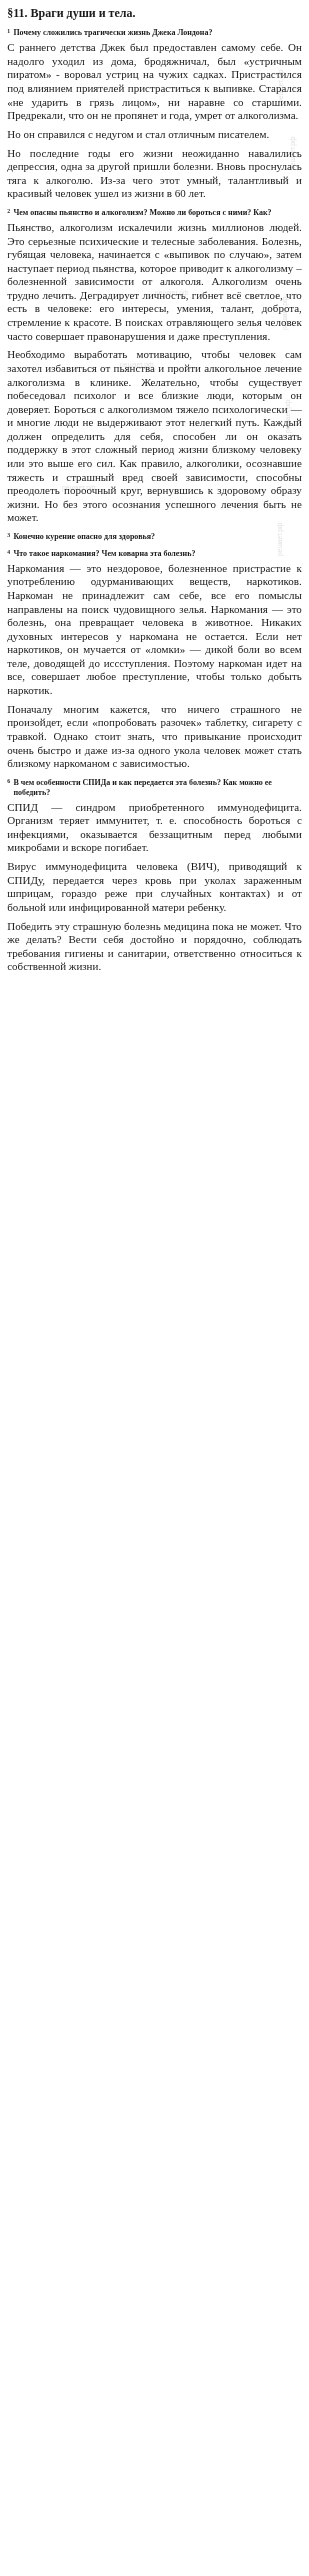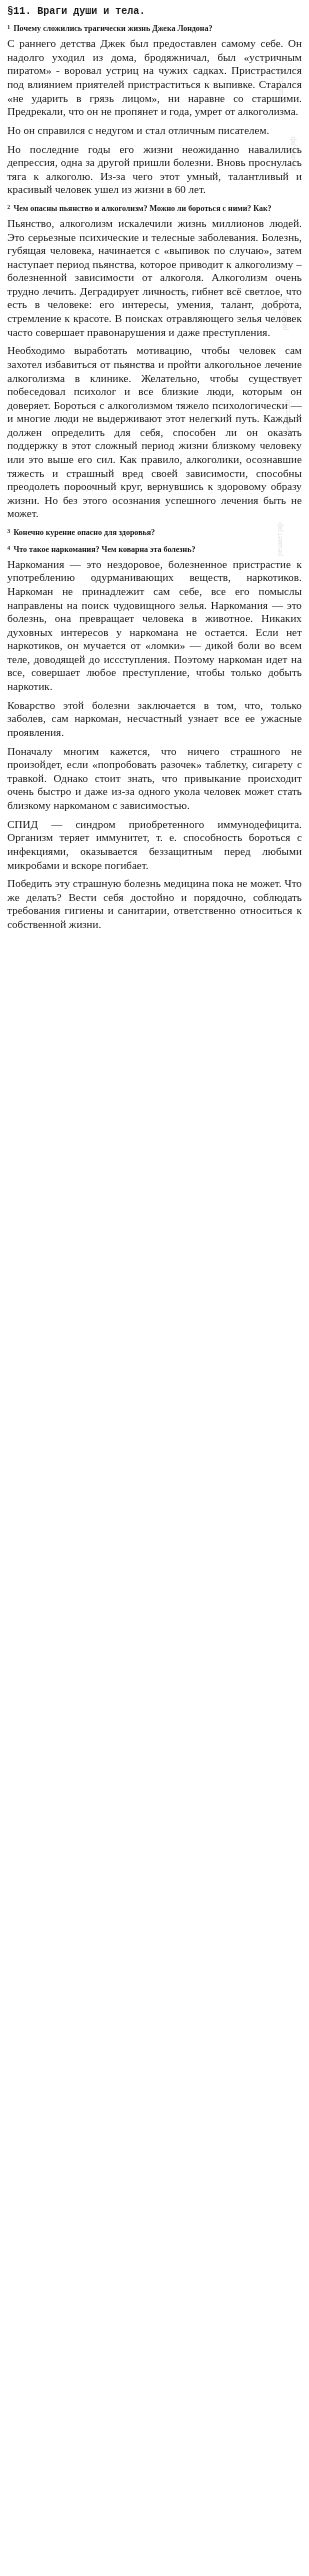--- a/index.html
+++ b/index.html
@@ -36,24 +36,24 @@
   }
   .wm.rot {
     transform: rotate(-90deg);
     transform-origin: left top;
   }
   .content {
     position: relative;
     z-index: 1;
   }
   .chapter-title {
-    font-size: 10px;
+    font-size: 12px;
     font-weight: bold;
     margin: 1px 0 5.2px 0;
-    font-family: Liberation Mono, monospace;
+    font-family: Liberation Serif, serif;
   }
   .q {
     display: block;
     font-weight: bold;
     font-size: 8px;
     line-height: 1.22;
     margin: 7.2px 0 3.1px 0;
     position: relative;
     padding-left: 6.2px;
   }
@@ -113,22 +113,26 @@
     <div class="q">
       <span class="num">3</span>
       <span>Конечно курение опасно для здоровья?</span>
     </div>
 
     <div class="q">
       <span class="num">4</span>
       <span>Что такое наркомания? Чем коварна эта болезнь?</span>
     </div>
     <p class="a">Наркомания — это нездоровое, болезненное пристрастие к употреблению одурманивающих веществ, наркотиков. Наркоман не принадлежит сам себе, все его помыслы направлены на поиск чудовищного зелья. Наркомания — это болезнь, она превращает человека в животное. Никаких духовных интересов у наркомана не остается. Если нет наркотиков, он мучается от «ломки» — дикой боли во всем теле, доводящей до иссступления. Поэтому наркоман идет на все, совершает любое преступление, чтобы только добыть наркотик.</p>
-    <p class="a">Коварство этой болезни заключается в том, что, только заболев, сам наркоман, несчастный узнает все ее ужасные проявления.</p>
 
     <p class="a">Поначалу многим кажется, что ничего страшного не произойдет, если «попробовать разочек» таблетку, сигарету с травкой. Однако стоит знать, что привыкание происходит очень быстро и даже из-за одного укола человек может стать близкому наркоманом с зависимостью.</p>
 
+    <div class="q">
+      <span class="num">6</span>
+      <span>В чем особенности СПИДа и как передается эта болезнь? Как можно ее победить?</span>
+    </div>
     <p class="a">СПИД — синдром приобретенного иммунодефицита. Организм теряет иммунитет, т. е. способность бороться с инфекциями, оказывается беззащитным перед любыми микробами и вскоре погибает.</p>
+    <p class="a">Вирус иммунодефицита человека (ВИЧ), приводящий к СПИДу, передается через кровь при уколах зараженным шприцам, гораздо реже при случайных контактах) и от больной или инфицированной матери ребенку.</p>
     <p class="a">Победить эту страшную болезнь медицина пока не может. Что же делать? Вести себя достойно и порядочно, соблюдать требования гигиены и санитарии, ответственно относиться к собственной жизни.</p>
 
   </div>
 </div>
 
 
 </body></html>

